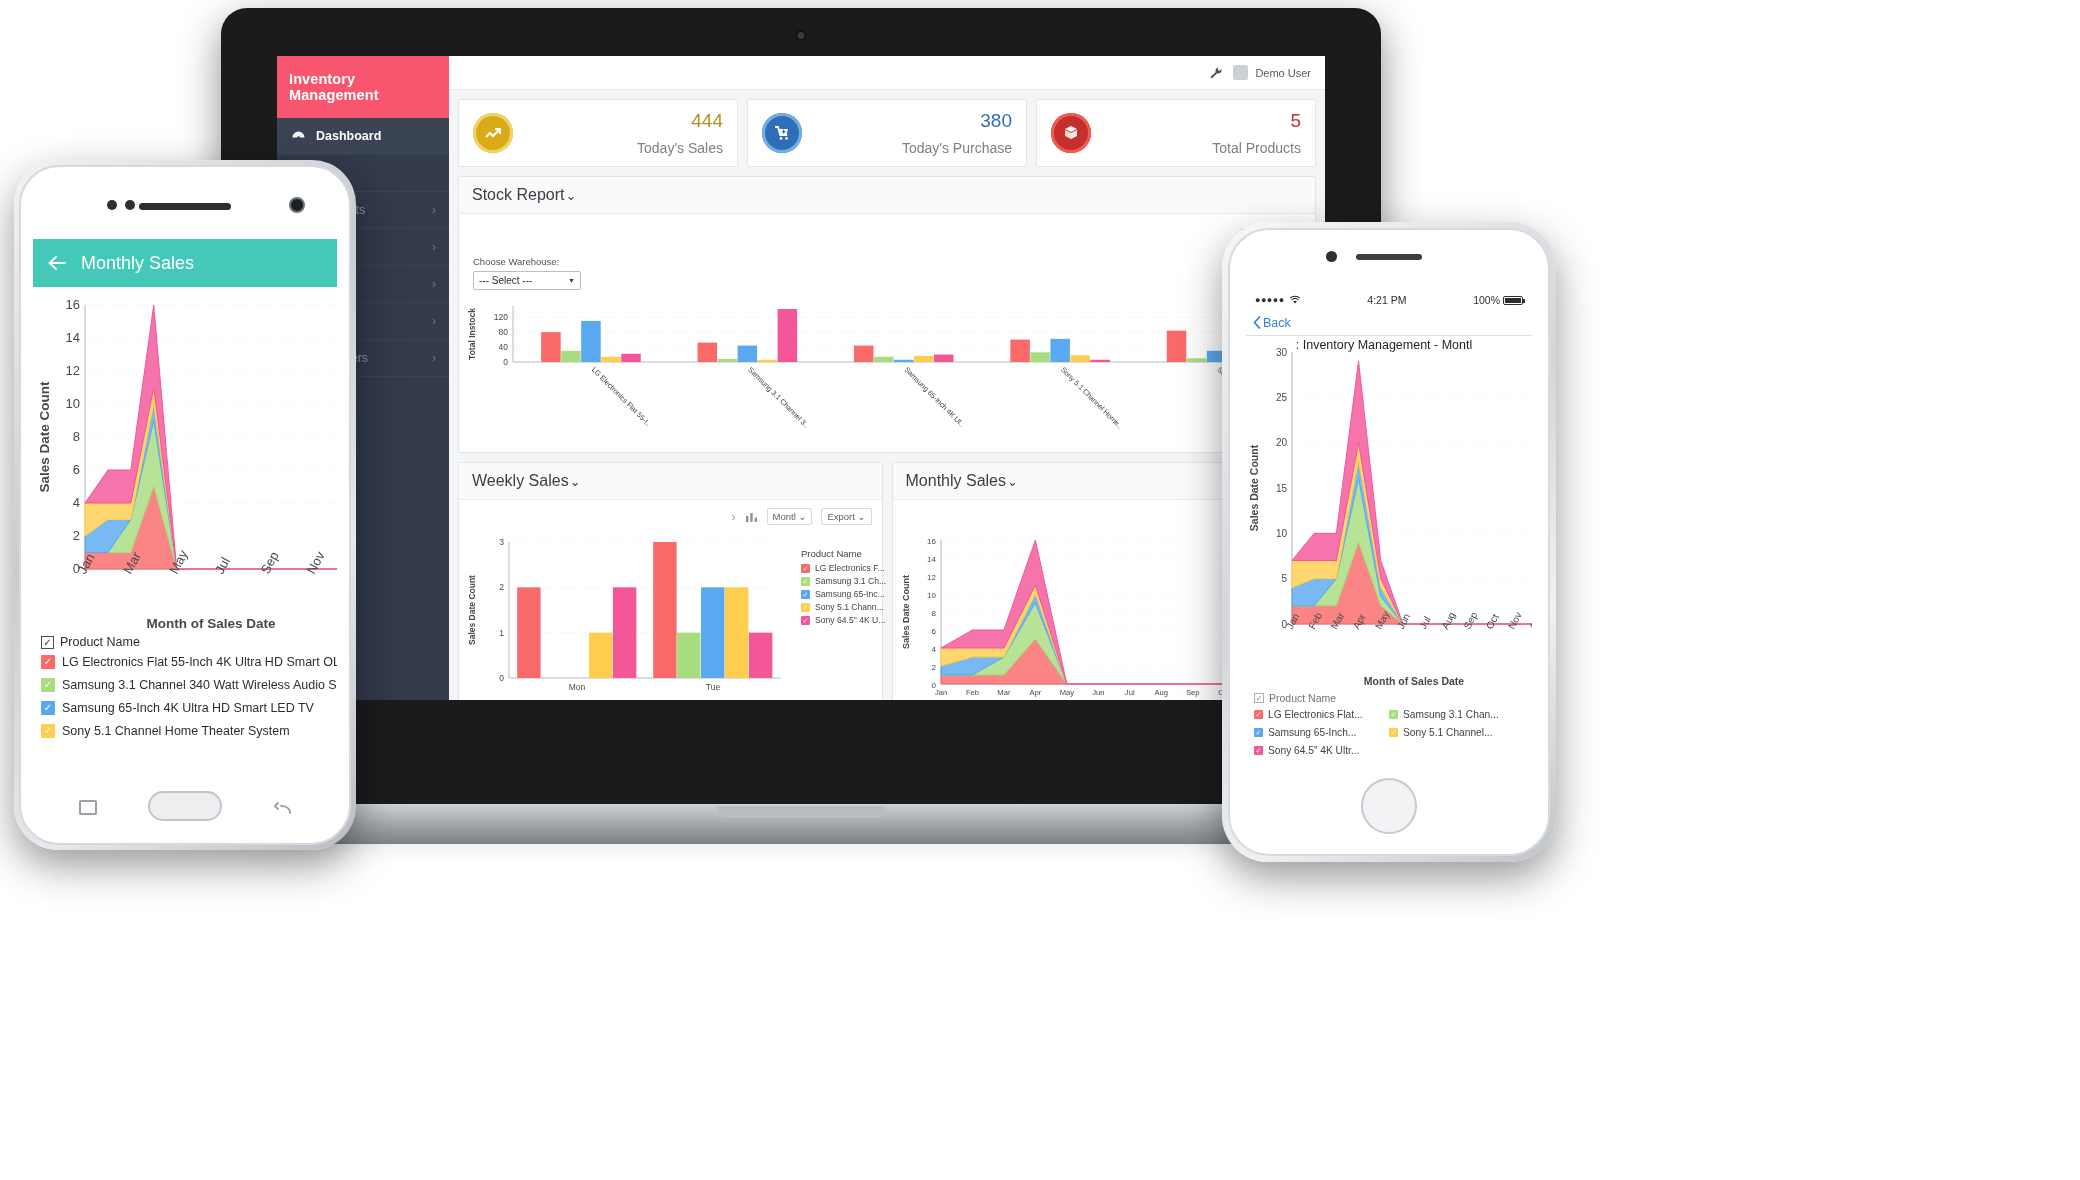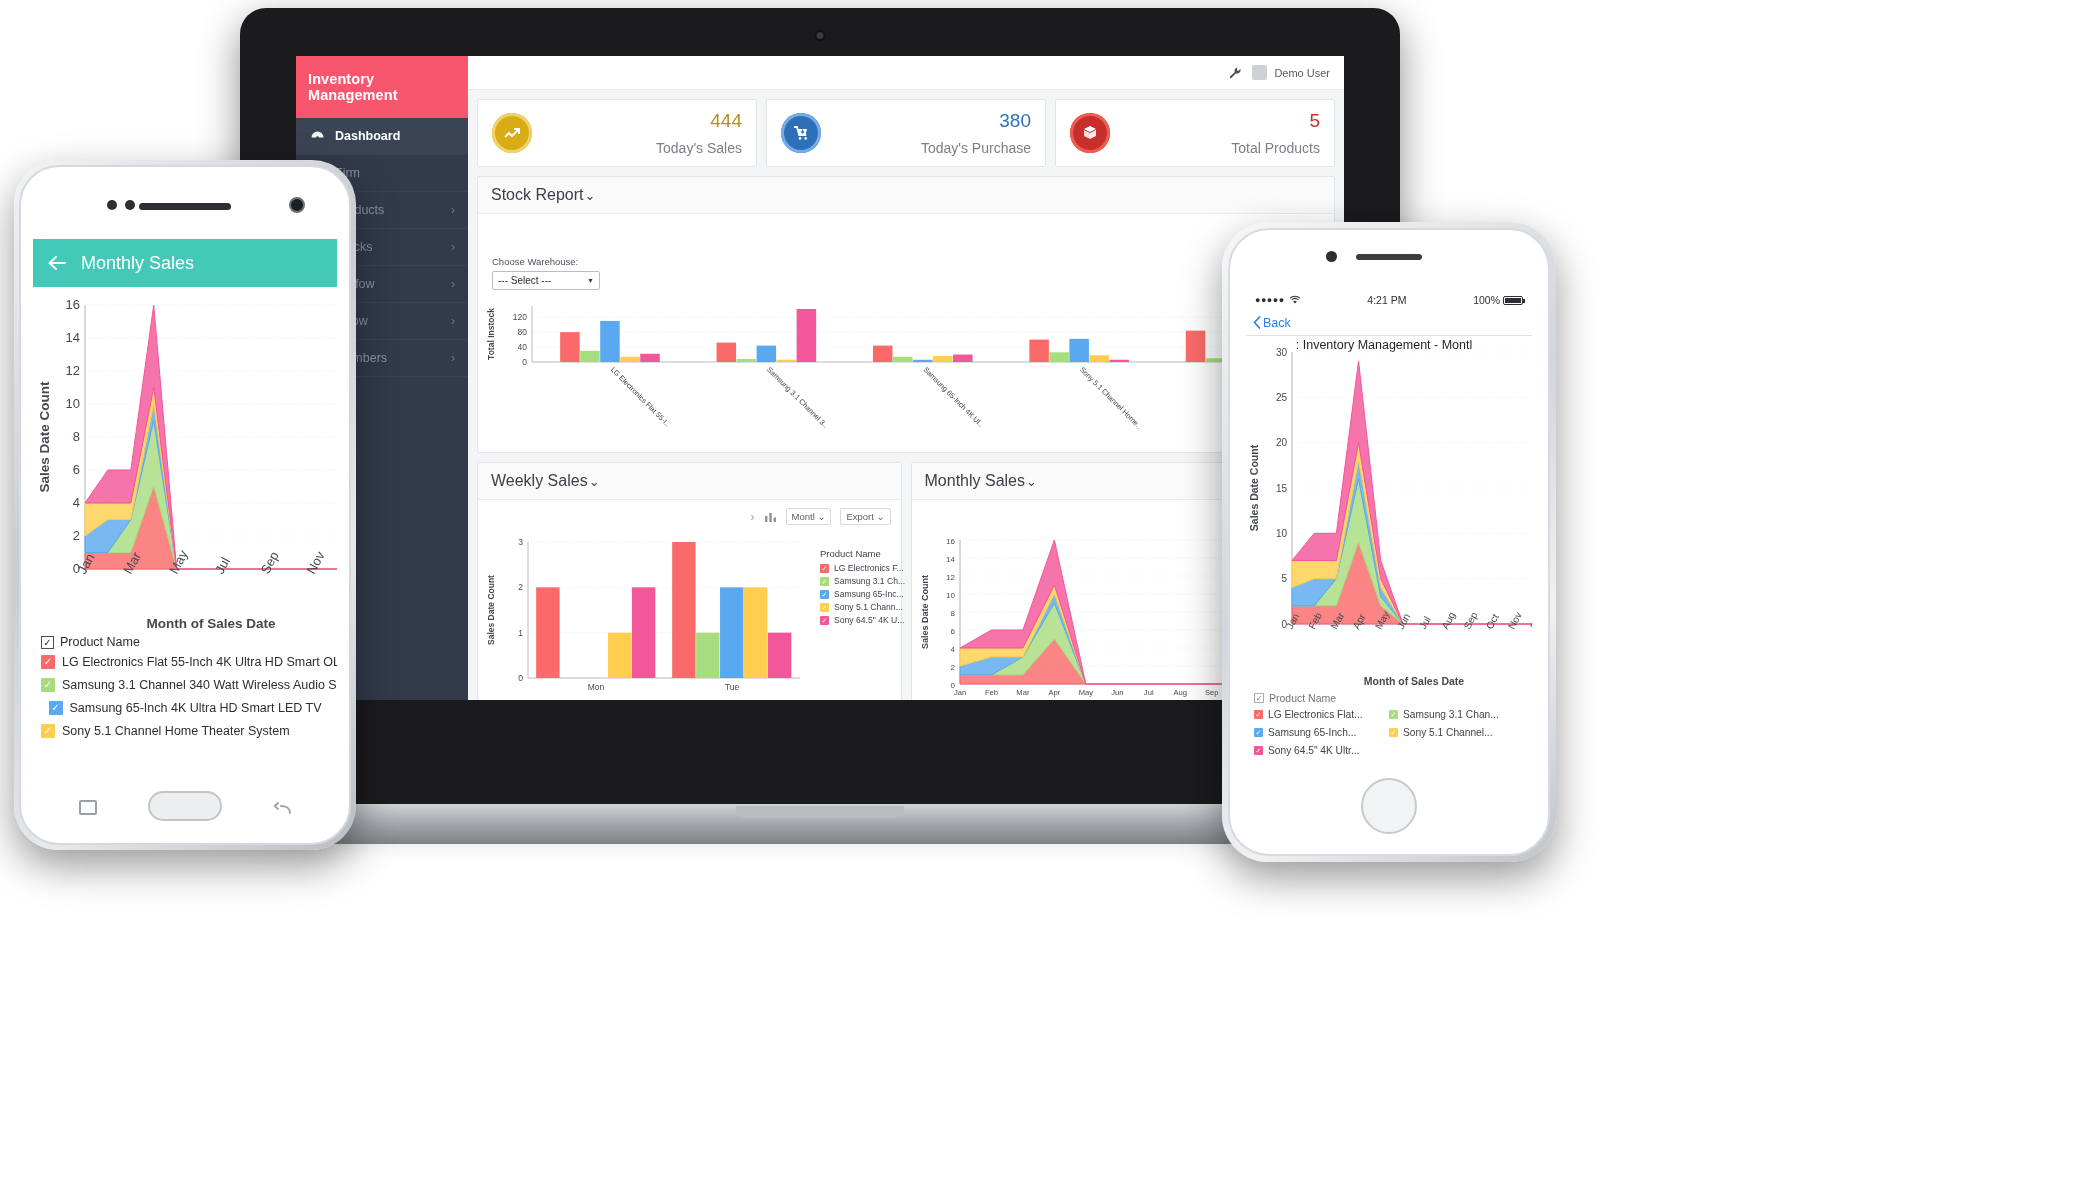--- a/index.html
+++ b/index.html
@@ -6,21 +6,21 @@
   body {
     width: 2080px; height: 1180px;
     background: #ffffff;
     font-family: "Liberation Sans", sans-serif;
     overflow: hidden;
     position: relative;
   }
   .stage { position: absolute; inset: 0; }
 
   
-  .laptop { position: absolute; left: 240px; top: 8px; width: 1160px; height: 800px; }
+  .laptop { position: absolute; left: 221px; top: 8px; width: 1160px; height: 800px; }
   .laptop-body {
     position: absolute; inset: 0;
     background: #1b1b1d;
     border-radius: 26px;
     box-shadow: 0 14px 40px rgba(0,0,0,.45);
   }
   .laptop-cam {
     position: absolute; top: 22px; left: 50%; transform: translateX(-50%);
     width: 11px; height: 11px; border-radius: 50%;
     background: #3a3a3e; border: 2px solid #111;
@@ -591,21 +591,21 @@
             </div>
             <div id="androidLegend">
                 <div class="legend-row" style="margin-bottom: 9px; gap: 7px;">
                   <span class="sw" style="background: rgb(250, 106, 106); width: 14px; height: 14px; flex: 0 0 14px; --x: 1;"></span>
                   <span class="legend-txt" style="font-size: 12.5px; color: rgb(42, 47, 53);">LG Electronics Flat 55-Inch 4K Ultra HD Smart OLED TV</span>
                 </div>
                 <div class="legend-row" style="margin-bottom: 9px; gap: 7px;">
                   <span class="sw" style="background: rgb(168, 221, 127); width: 14px; height: 14px; flex: 0 0 14px; --x: 1;"></span>
                   <span class="legend-txt" style="font-size: 12.5px; color: rgb(42, 47, 53);">Samsung 3.1 Channel 340 Watt Wireless Audio Soundbar</span>
                 </div>
-                <div class="legend-row" style="margin-bottom: 9px; gap: 7px; justify-content: center;">
+                <div class="legend-row" style="margin-bottom: 9px; gap: 7px;">
                   <span class="sw" style="background: rgb(90, 169, 240); width: 14px; height: 14px; flex: 0 0 14px; --x: 1;"></span>
                   <span class="legend-txt" style="font-size: 12.5px; color: rgb(42, 47, 53);">Samsung 65-Inch 4K Ultra HD Smart LED TV</span>
                 </div>
                 <div class="legend-row" style="margin-bottom: 9px; gap: 7px;">
                   <span class="sw" style="background: rgb(255, 206, 79); width: 14px; height: 14px; flex: 0 0 14px; --x: 1;"></span>
                   <span class="legend-txt" style="font-size: 12.5px; color: rgb(42, 47, 53);">Sony 5.1 Channel Home Theater System</span>
                 </div>
               </div>
           </div>
         </div>

